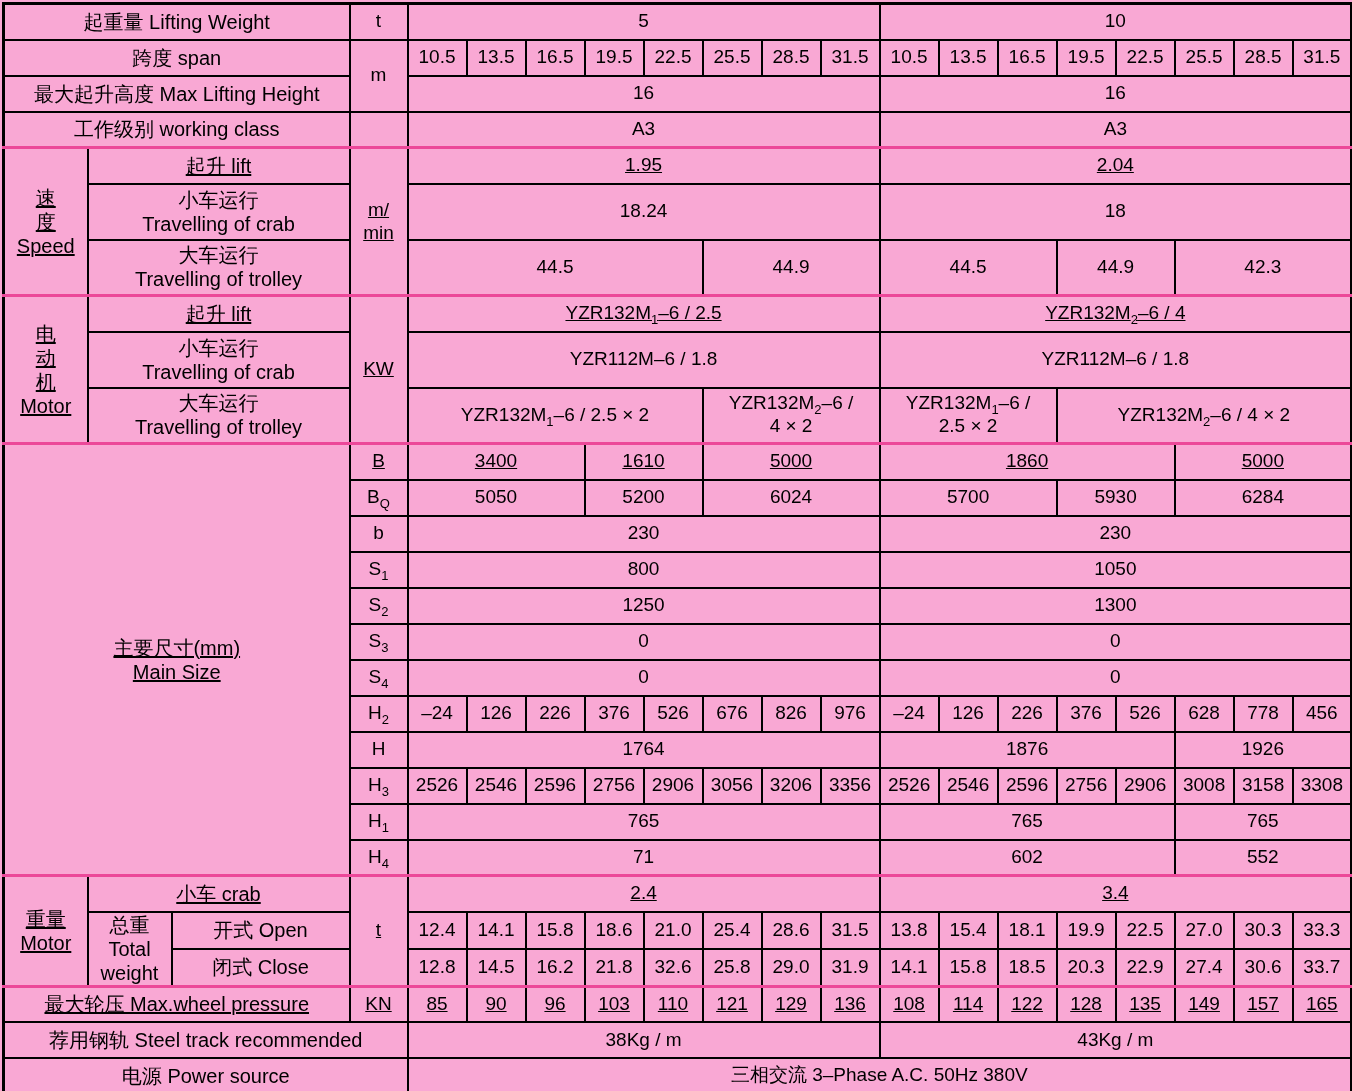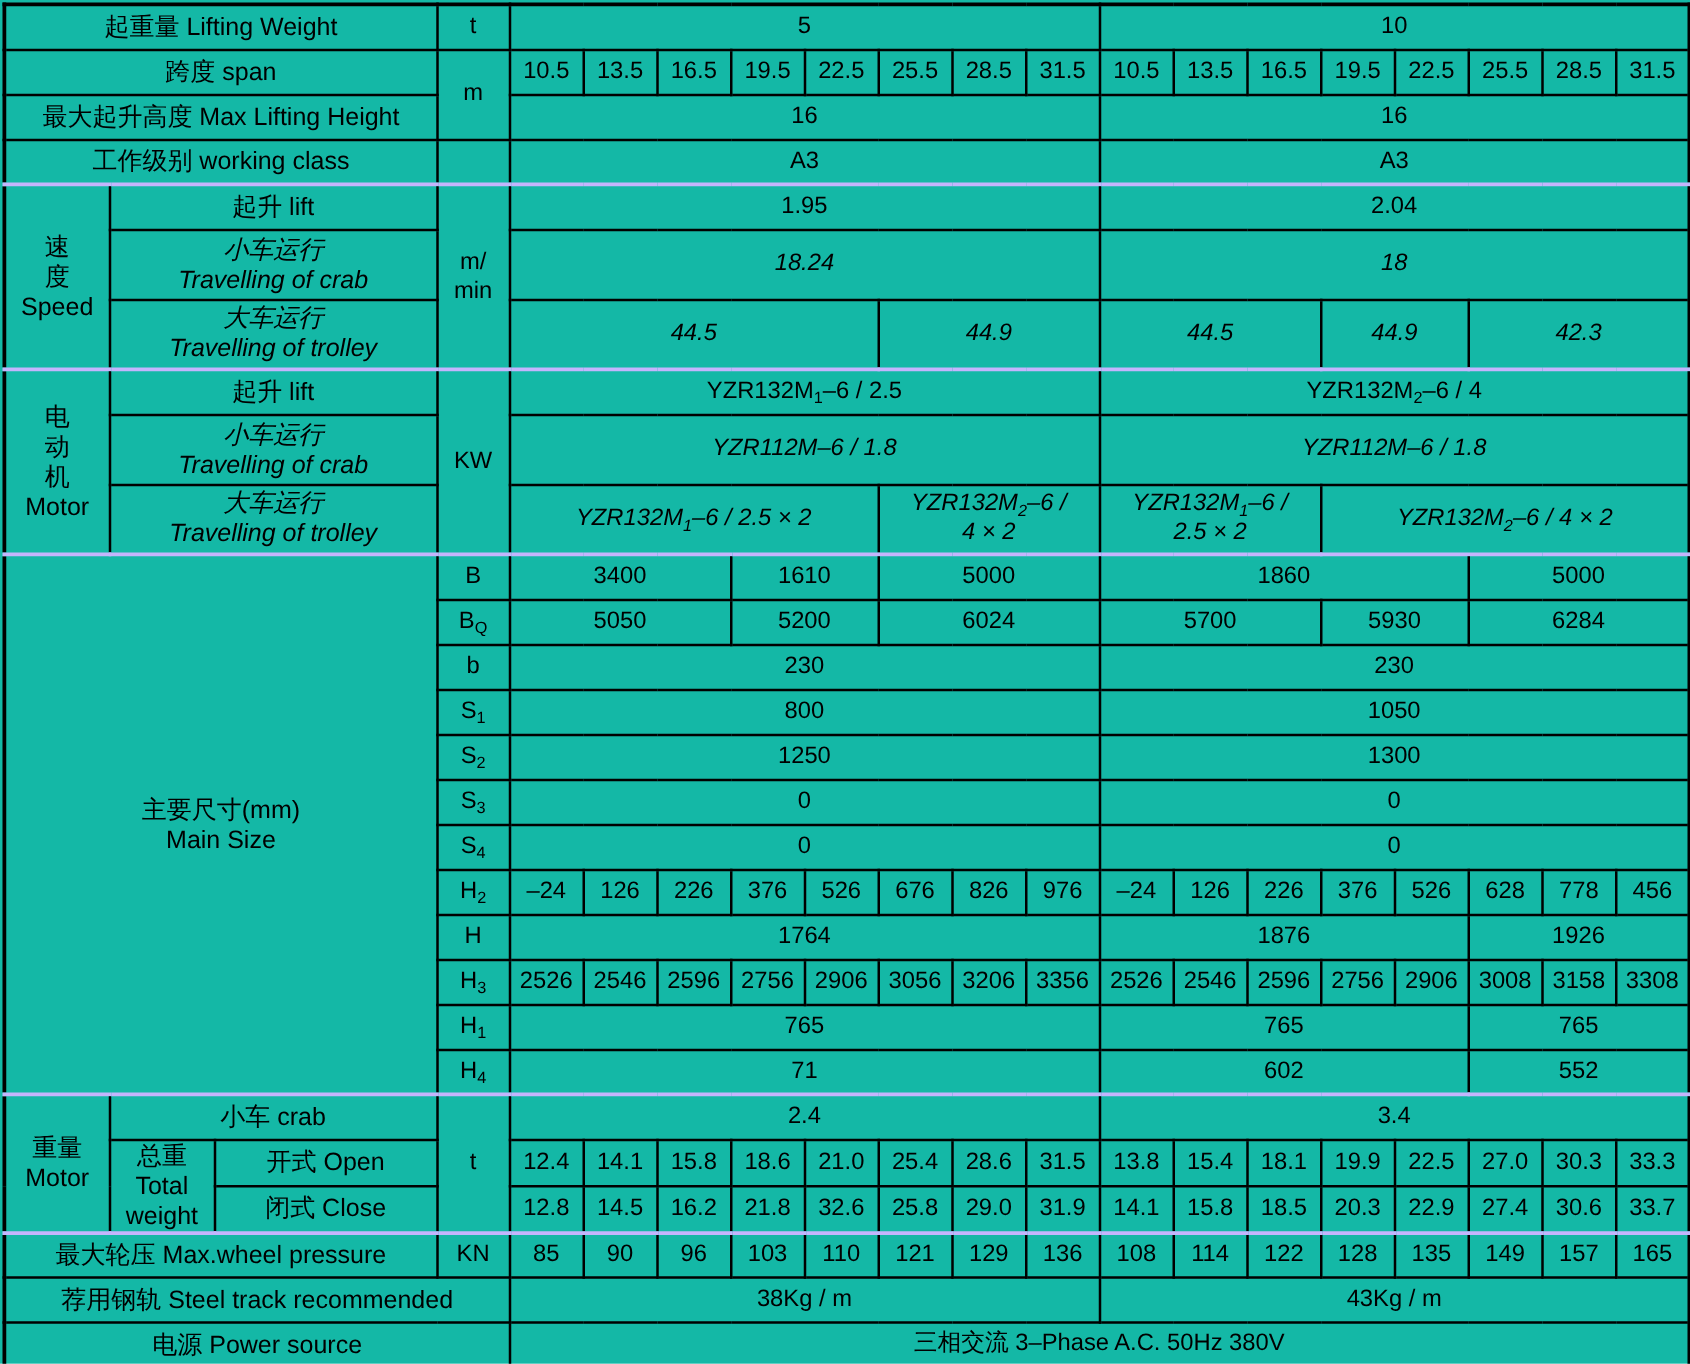--- a/index.html
+++ b/index.html
@@ -1,23 +1,23 @@
 <!DOCTYPE html>
 <html><head>
 <meta charset="utf-8">
 <style>
   html,body{margin:0;padding:0;background:#fff;}
-  .wrap{width:1352px;height:1091px;background:#14b8a6;box-sizing:border-box;padding:2px;}
+  .wrap{width:1352px;height:1091px;background:#f9a8d4;box-sizing:border-box;padding:2px;}
   table{border-collapse:collapse;table-layout:fixed;width:1348px;border:3px solid #000;
         font-family:"Liberation Sans","DejaVu Sans",sans-serif;color:#000;}
   td{border:2px solid #000;text-align:center;vertical-align:middle;padding:0 1px;
      font-size:19px;line-height:1.2;white-space:pre-line;overflow:hidden;}
   tr{height:36px;}
-  tr.tall{height:56px;font-style:italic;}
-  tr.sec td{border-top:3px solid #c4b5fd;}
+  tr.tall{height:56px;}
+  tr.sec td{border-top:3px solid #ec4899;text-decoration:underline;}
   td.lbl,td.grp{font-size:20px;}
   td.sym{font-size:19px;}
   sub{font-size:13px;line-height:0;}
 </style>
 </head>
 <body>
 
 <div class="wrap">
 <table>
   <colgroup>

